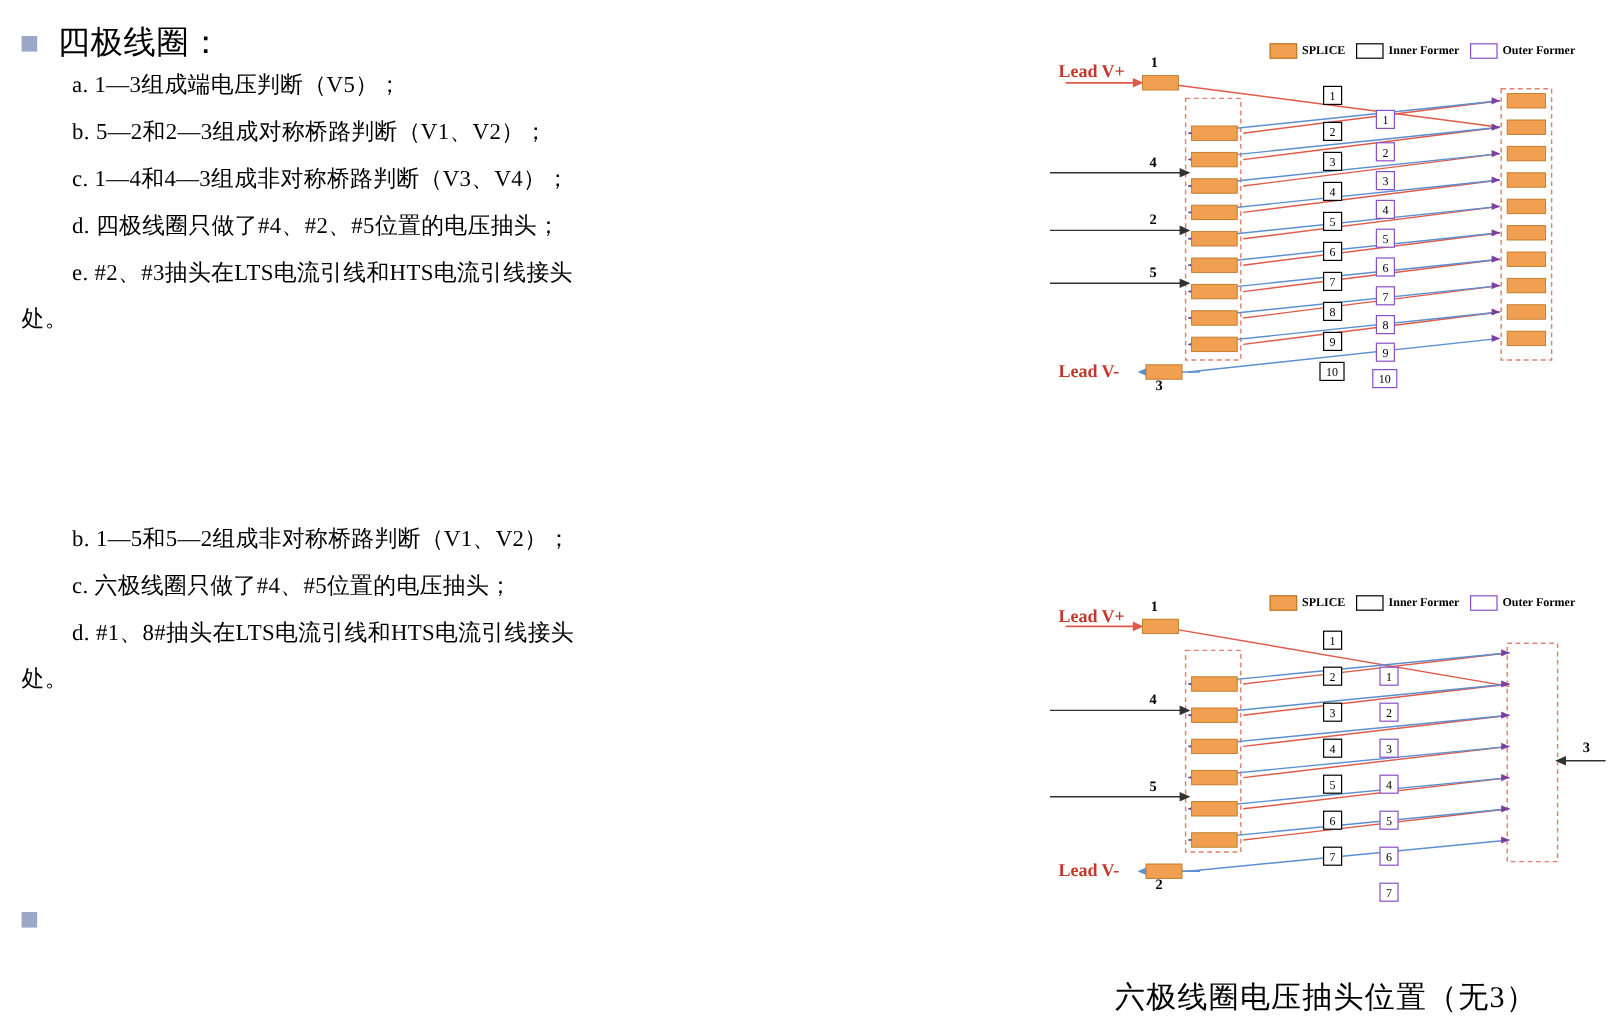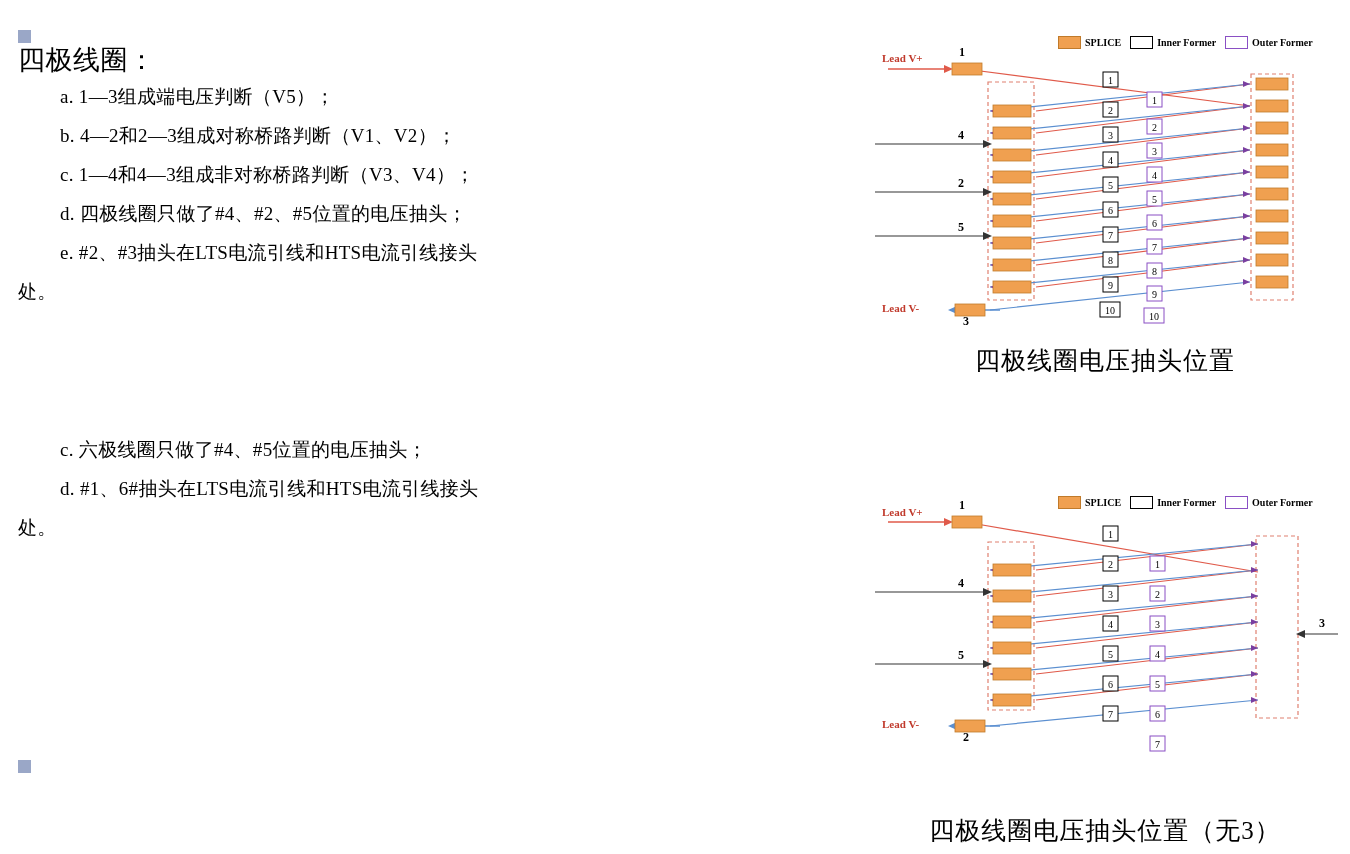--- a/index.html
+++ b/index.html
@@ -30,21 +30,20 @@
     left: 18px;
     width: 830px;
   }
 
   .bullet-head {
     display: flex;
     align-items: flex-start;
     font-size: 27px;
     line-height: 34px;
     font-family: "Liberation Serif", serif;
-    flex-direction: column;
   }
   .bullet-square {
     width: 13px;
     height: 13px;
     background: #9aa7c7;
     margin-top: 12px;
     margin-right: 17px;
     flex: 0 0 auto;
   }
   .bullet-head-text {
@@ -111,21 +110,21 @@
     height: 11px;
     margin-right: 4px;
     border: 1px solid #000;
   }
   .sw-splice { background: #f0a050; border-color: #c07a2a; }
   .sw-inner  { background: #ffffff; border-color: #000000; }
   .sw-outer  { background: #ffffff; border-color: #8a4fc4; }
 
   .lead-label {
     position: absolute;
-    font-size: 11px;
+    font-size: 15px;
     font-weight: bold;
     color: #c0392b;
     font-family: "Liberation Serif", serif;
   }
   .num-label {
     position: absolute;
     font-size: 12px;
     font-weight: bold;
     font-family: "Liberation Serif", serif;
   }
@@ -134,30 +133,31 @@
 <body>
 
 <div id="left-column">
 
   <div class="bullet-block" style="top:18px;">
     <div class="bullet-head">
       <span class="bullet-square"></span>
       <span class="bullet-head-text">四极线圈：</span>
     </div>
     <div class="sub-line">a. 1—3组成端电压判断（V5）；</div>
-    <div class="sub-line">b. 4—2和2—3组成对称桥路判断（V1、V2）；</div>
+    <div class="sub-line">b. 5—2和2—3组成对称桥路判断（V1、V2）；</div>
     <div class="sub-line">c. 1—4和4—3组成非对称桥路判断（V3、V4）；</div>
     <div class="sub-line">d. 四极线圈只做了#4、#2、#5位置的电压抽头；</div>
     <div class="sub-line">e. #2、#3抽头在LTS电流引线和HTS电流引线接头</div>
     <div class="sub-line hang">处。</div>
   </div>
 
   <div class="bullet-block" style="top:430px;">
+    <div class="sub-line">b. 1—5和5—2组成非对称桥路判断（V1、V2）；</div>
     <div class="sub-line">c. 六极线圈只做了#4、#5位置的电压抽头；</div>
-    <div class="sub-line">d. #1、6#抽头在LTS电流引线和HTS电流引线接头</div>
+    <div class="sub-line">d. #1、8#抽头在LTS电流引线和HTS电流引线接头</div>
     <div class="sub-line hang">处。</div>
   </div>
 
   <div class="bullet-block" style="top:748px;">
     <div class="bullet-head">
       <span class="bullet-square"></span>
     </div>
   </div>
 </div>
 
@@ -326,21 +326,20 @@
 
     <div class="lead-label" style="left:22px; top:38px;">Lead V+</div>
     <div class="lead-label" style="left:22px; top:288px;">Lead V-</div>
     <div class="num-label" style="left:99px; top:31px;">1</div>
     <div class="num-label" style="left:103px; top:300px;">3</div>
     <div class="num-label" style="left:98px; top:114px;">4</div>
     <div class="num-label" style="left:98px; top:162px;">2</div>
     <div class="num-label" style="left:98px; top:206px;">5</div>
   </div>
 
-  <div class="diagram-caption" id="caption-quad">四极线圈电压抽头位置</div>
 
   <div class="diagram" id="diagram-sext">
 
     <div class="legend" style="left:198px; top:22px;">
       <div class="legend-item">
         <span class="legend-swatch sw-splice"></span>
         <span>SPLICE</span>
       </div>
       <div class="legend-item">
         <span class="legend-swatch sw-inner"></span>
@@ -463,14 +462,14 @@
 
     <div class="lead-label" style="left:22px; top:32px;">Lead V+</div>
     <div class="lead-label" style="left:22px; top:244px;">Lead V-</div>
     <div class="num-label" style="left:99px; top:24px;">1</div>
     <div class="num-label" style="left:103px; top:256px;">2</div>
     <div class="num-label" style="left:98px; top:102px;">4</div>
     <div class="num-label" style="left:98px; top:174px;">5</div>
     <div class="num-label" style="left:459px; top:142px;">3</div>
   </div>
 
-  <div class="diagram-caption" id="caption-sext">四极线圈电压抽头位置（无3）</div>
+  <div class="diagram-caption" id="caption-sext">六极线圈电压抽头位置（无3）</div>
 </div>
 
 </body></html>

